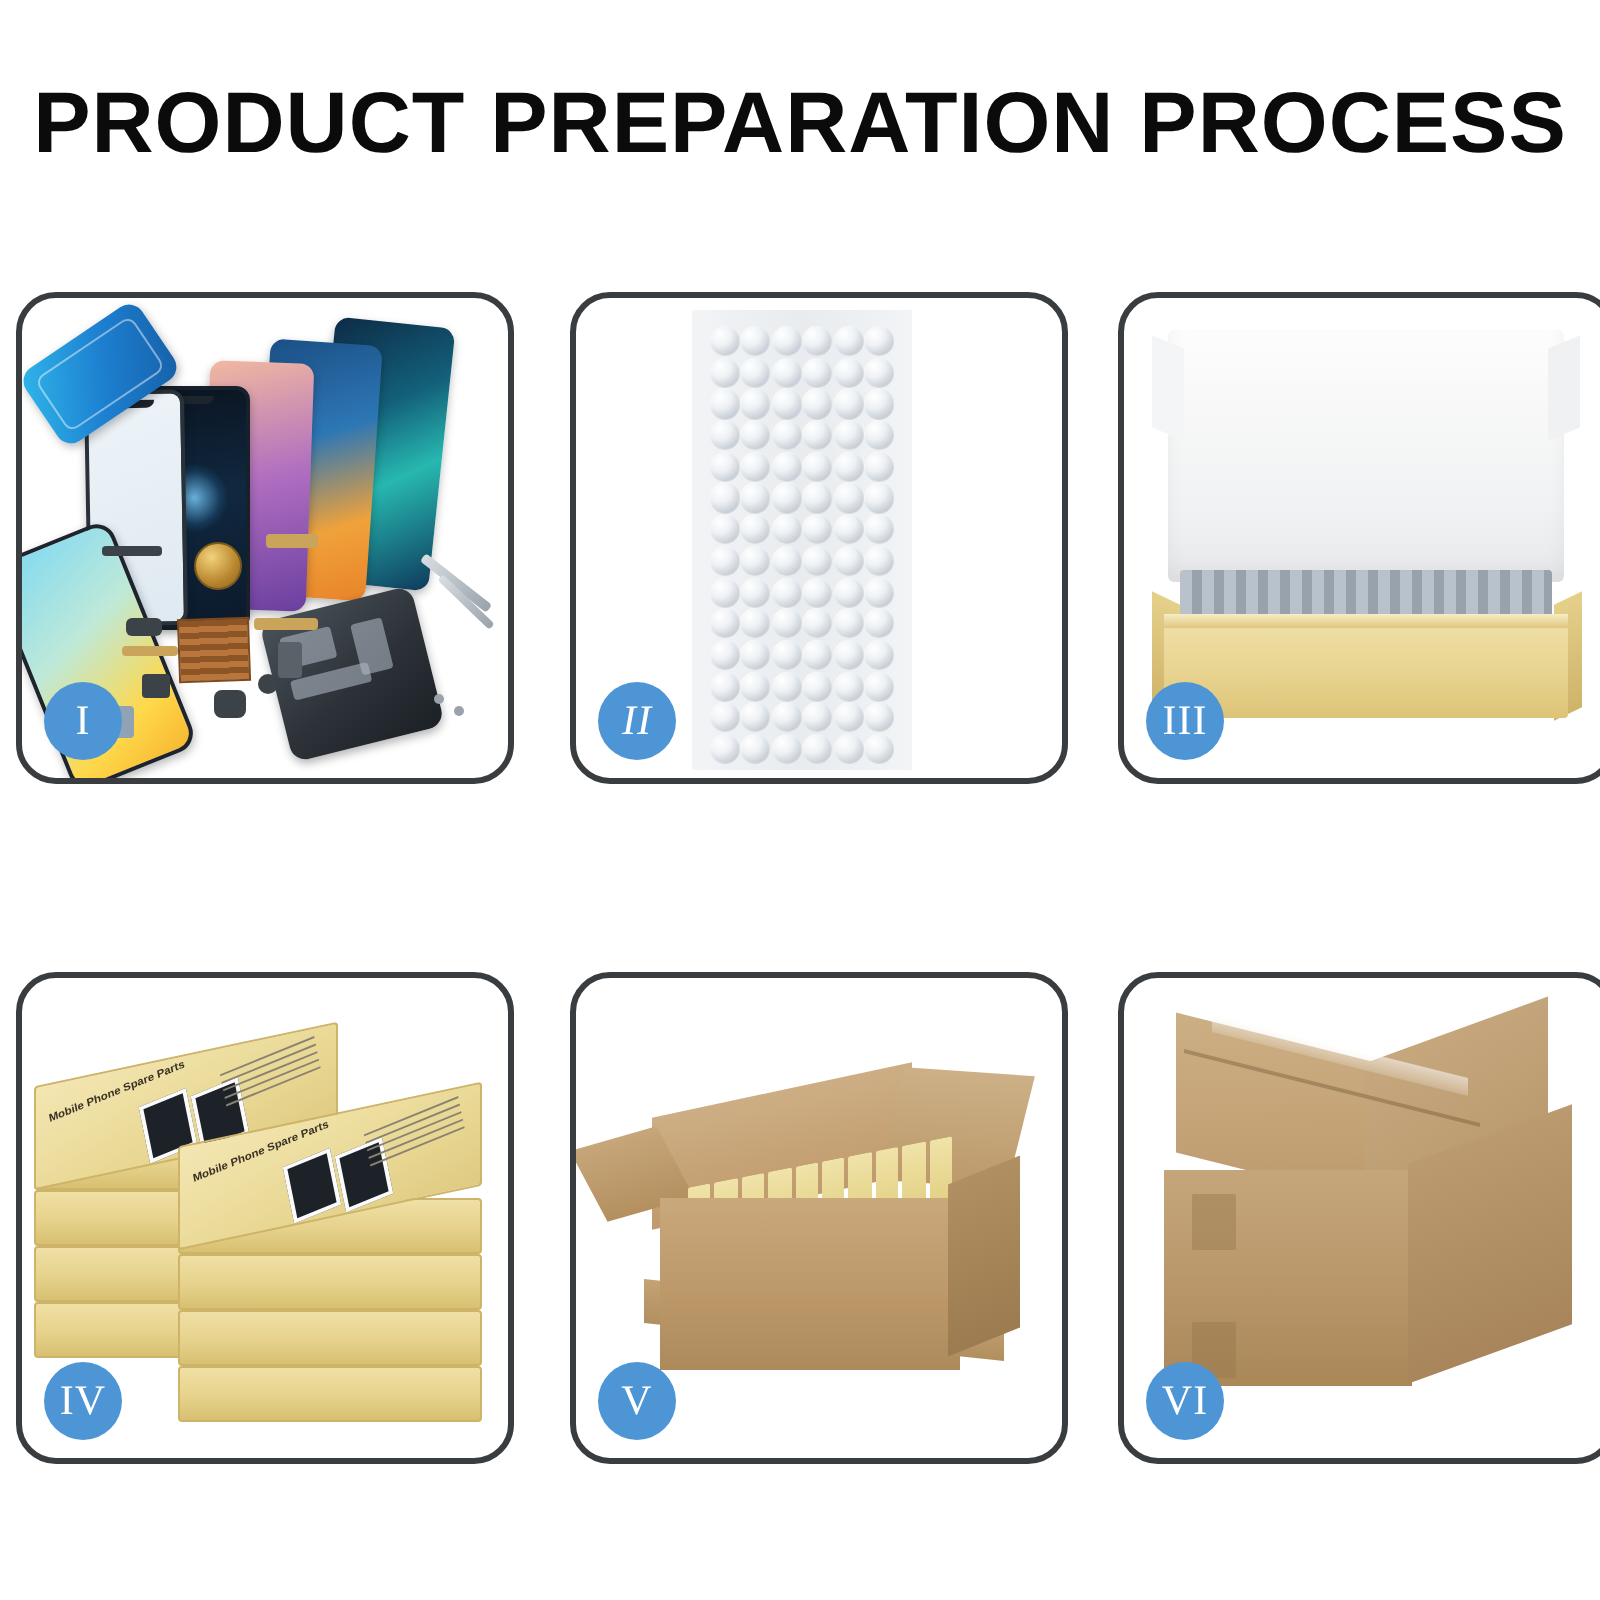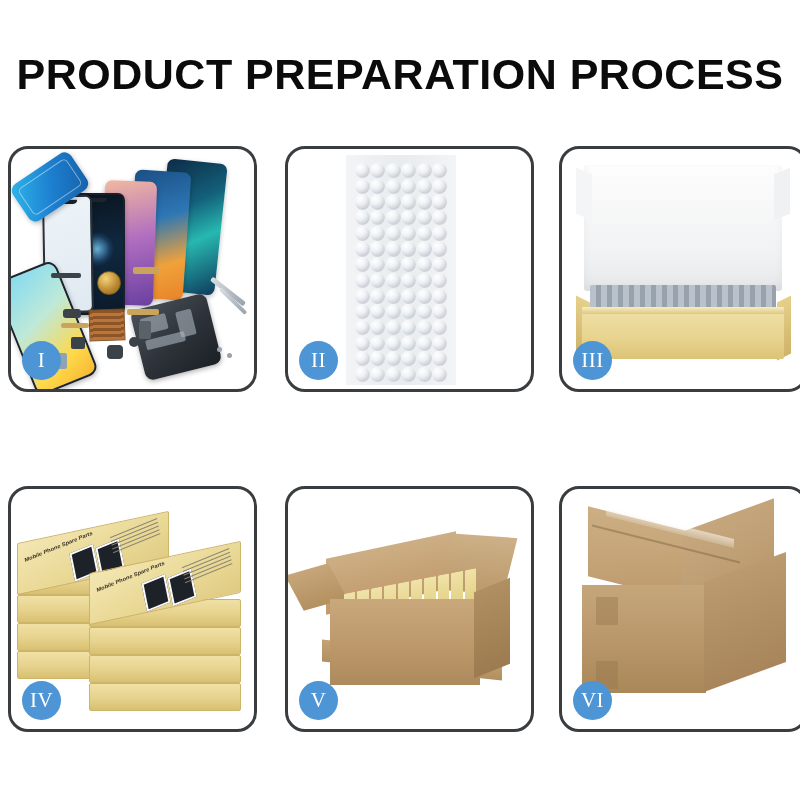--- a/index.html
+++ b/index.html
@@ -6,38 +6,38 @@
   body{
     width:800px;height:800px;background:#ffffff;
     font-family:"Liberation Sans",sans-serif;
     overflow:hidden;position:relative;
   }
   .page{position:relative;width:800px;height:800px;}
 
   
   .header{position:absolute;left:0;top:0;width:800px;text-align:center;}
   .title{
-    margin:12px;padding-top:38px;
+    margin:0;padding-top:38px;
     font-size:43px;line-height:48px;font-weight:700;letter-spacing:.5px;
     color:#0b0b0b;font-family:"Liberation Sans",sans-serif;
   }
   .subtitle{
     margin:0;padding-top:11px;
     font-size:16.5px;line-height:20px;font-weight:400;color:#111;
     font-family:"Liberation Sans",sans-serif;
   }
 
   
   .grid{position:absolute;left:8px;top:146px;width:787px;height:594px;}
   .panel{
     position:absolute;width:249px;height:246px;
     border:3.2px solid #3a3d3f;border-radius:20px;
     background:#ffffff;box-sizing:border-box;overflow:hidden;
   }
-  .p1{left:0;top:0;}   .p2{left:277px;top:0;}   .p3{left:551px;top:0;}
+  .p1{left:0;top:0;}   .p2{left:277px;top:0;font-style:italic;}   .p3{left:551px;top:0;}
   .p4{left:0;top:340px;} .p5{left:277px;top:340px;} .p6{left:551px;top:340px;}
 
   .stage{position:absolute;inset:0;overflow:hidden;}
 
   
   .badge{
     position:absolute;left:11px;bottom:9px;width:39px;height:39px;
     border-radius:50%;background:#4e95d6;
     display:flex;align-items:center;justify-content:center;
     color:#ffffff;font-family:"Liberation Serif",serif;

